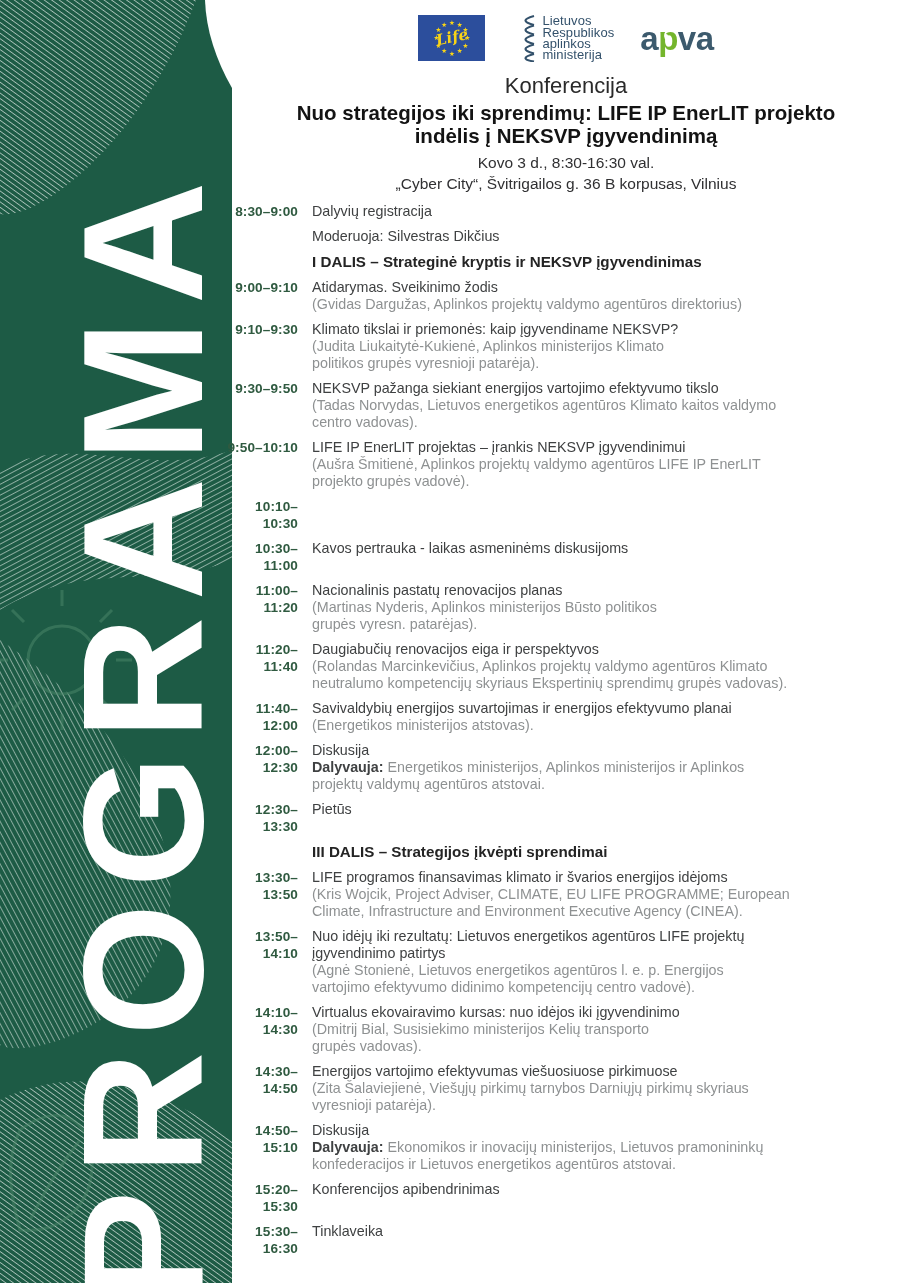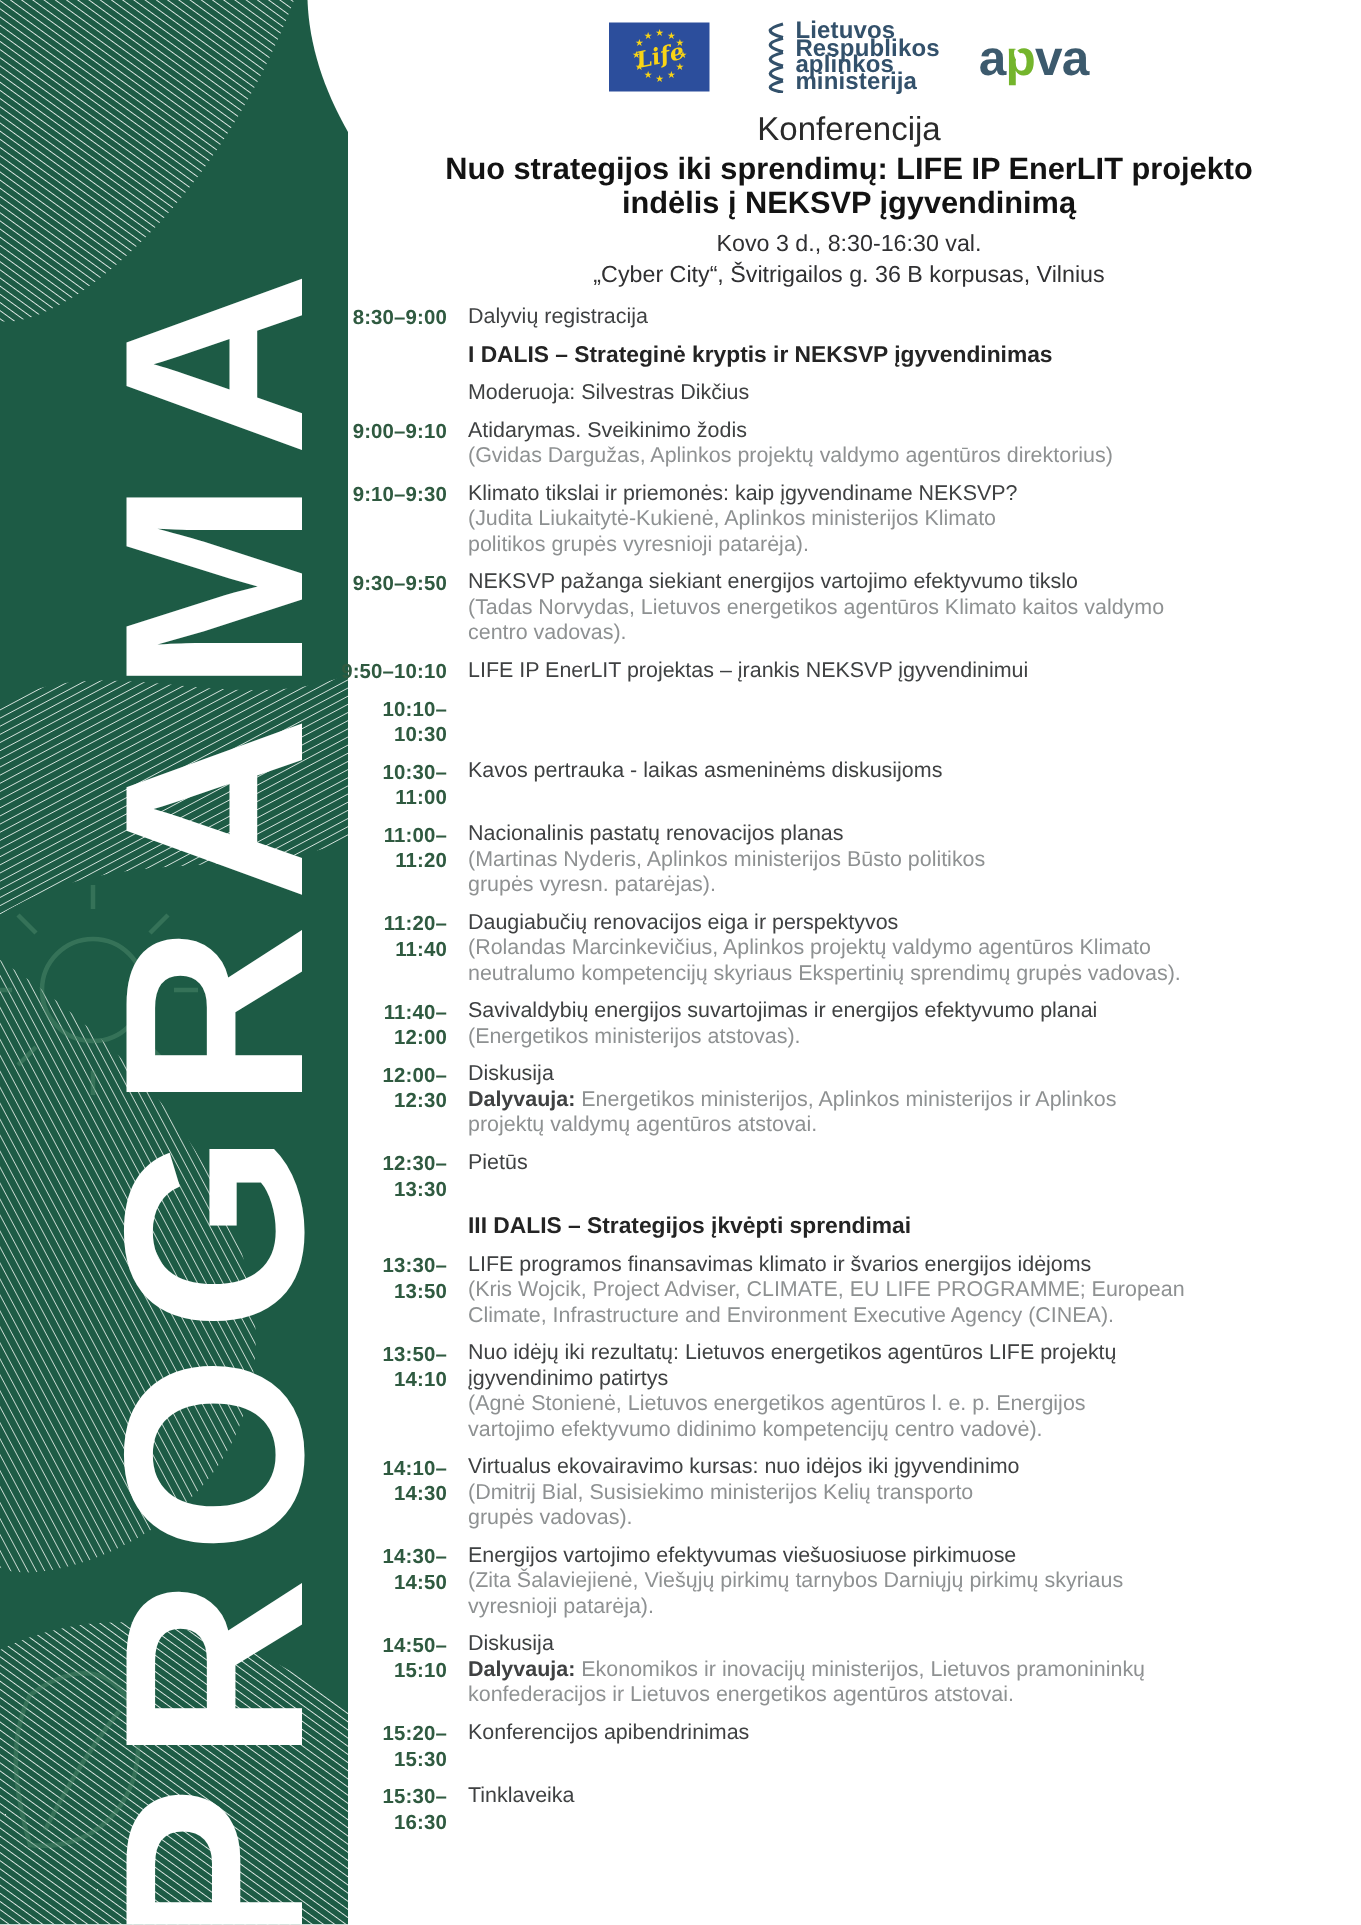--- a/index.html
+++ b/index.html
@@ -24,21 +24,21 @@
   .header{ text-align:center; }
   .logos{display:flex;justify-content:center;align-items:center;gap:26px;
          padding-top:12px;height:52px;}
   .life-flag{position:relative;width:67px;height:46px;background:var(--c-flag);flex:0 0 auto;}
   .life-word{position:absolute;left:50%;top:50%;transform:translate(-50%,-54%) rotate(-12deg);
              font-family:"DejaVu Serif",serif;font-style:italic;font-weight:bold;
              font-size:15px;color:var(--c-star);}
   .stars{position:absolute;inset:0;}
   .star{position:absolute;transform:translate(-50%,-50%);font-size:6.5px;color:var(--c-star);line-height:1;}
   .ministry{display:flex;align-items:center;gap:7px;}
-  .ministry-text{text-align:left;font-size:16px;line-height:11.4px;font-weight:bold;
+  .ministry-text{text-align:left;font-size:13px;line-height:11.4px;font-weight:normal;
                  color:var(--c-ministry-navy);letter-spacing:.1px;}
   .apva{font-size:33px;font-weight:bold;letter-spacing:-.5px;color:var(--c-apva-slate);line-height:1;}
   .apva .p{color:var(--c-apva-green);position:relative;display:inline-block;}
   .apva .p .leaf{position:absolute;left:4.5px;top:12.5px;width:8px;height:8px;background:#fff;
                  border-radius:0 100% 0 100%;transform:rotate(18deg);}
   .event-type{margin-top:9px;font-size:22px;color:#2a2a2a;}
   .main-title{margin:3px 16px 0;font-size:20.5px;line-height:22.5px;font-weight:bold;color:var(--c-heading);}
   .date-line{margin-top:6px;font-size:15.5px;line-height:20.5px;color:#303032;}
   .venue-line{font-size:15.5px;line-height:20.5px;color:#303032;text-align:center;}
   
@@ -139,30 +139,30 @@
       <div class="venue-line">„Cyber City“, Švitrigailos g. 36 B korpusas, Vilnius</div>
     </div>
 
     <div class="schedule">
         <div class="row">
           <div class="time">8:30–9:00</div>
           <div class="cell">
             <div class="ttl">Dalyvių registracija</div>
           </div>
         </div>
+        <div class="row">
+          <div class="time"></div>
+          <div class="cell">
+            <div class="ttl">Moderuoja: Silvestras Dikčius</div>
+          </div>
+        </div>
         <div class="row section-row">
           <div class="time"></div>
           <div class="cell">
             <div class="section-title">I DALIS – Strateginė kryptis ir NEKSVP įgyvendinimas</div>
-          </div>
-        </div>
-        <div class="row">
-          <div class="time"></div>
-          <div class="cell">
-            <div class="ttl">Moderuoja: Silvestras Dikčius</div>
           </div>
         </div>
         <div class="row">
           <div class="time">9:00–9:10</div>
           <div class="cell">
             <div class="ttl">Atidarymas. Sveikinimo žodis</div>
             <div class="speaker">(Gvidas Dargužas, Aplinkos projektų valdymo agentūros direktorius)</div>
           </div>
         </div>
         <div class="row">
@@ -178,20 +178,22 @@
           <div class="cell">
             <div class="ttl">NEKSVP pažanga siekiant energijos vartojimo efektyvumo tikslo</div>
             <div class="speaker">(Tadas Norvydas, Lietuvos energetikos agentūros Klimato kaitos valdymo
 centro vadovas).</div>
           </div>
         </div>
         <div class="row">
           <div class="time">9:50–10:10</div>
           <div class="cell">
             <div class="ttl">LIFE IP EnerLIT projektas – įrankis NEKSVP įgyvendinimui</div>
+            <div class="speaker">(Aušra Šmitienė, Aplinkos projektų valdymo agentūros LIFE IP EnerLIT
+projekto grupės vadovė).</div>
           </div>
         </div>
         <div class="row">
           <div class="time">10:10–10:30</div>
         </div>
         <div class="row">
           <div class="time">10:30–11:00</div>
           <div class="cell">
             <div class="ttl">Kavos pertrauka - laikas asmeninėms diskusijoms</div>
           </div>

